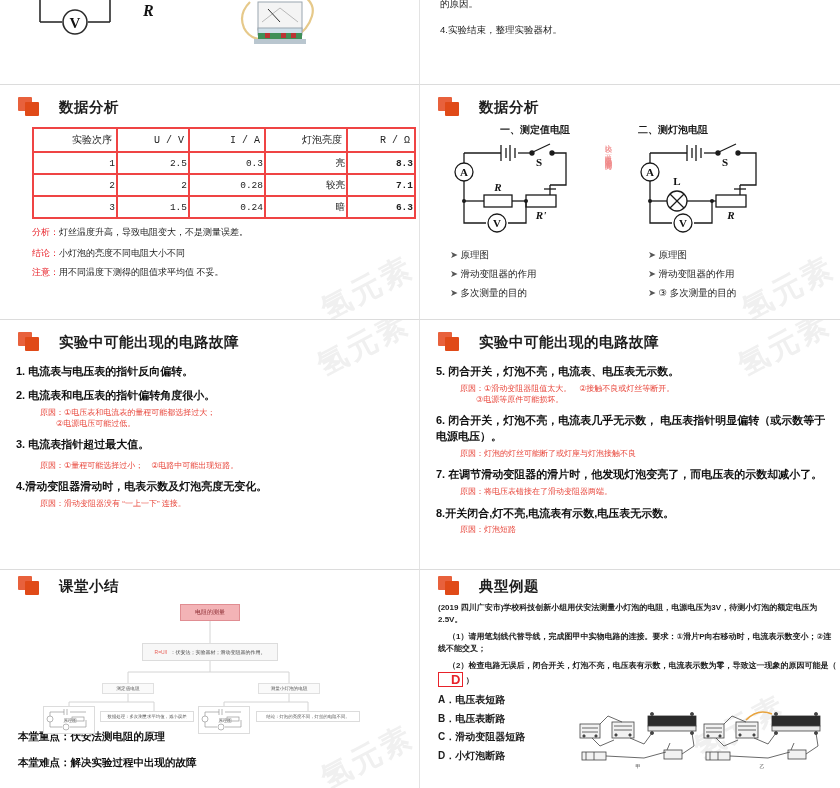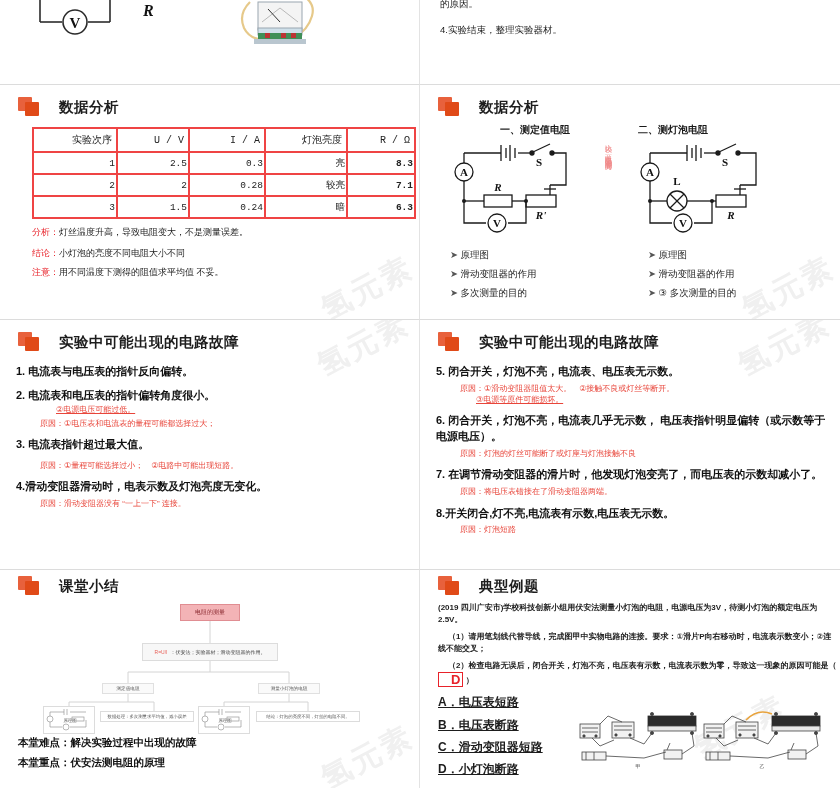--- a/index.html
+++ b/index.html
@@ -35,21 +35,21 @@
   .note .lbl{color:#e8222a;}
   .note.n1{margin-top:9px;}
 
   
   .ptext{font-size:9.5px;line-height:1.65;color:#1d1d1d;}
 
   
   .faults{padding:4px 12px 0 16px;}
   .faults .q{font-size:11px;font-weight:bold;color:#111;margin-top:8px;line-height:1.45;}
   .faults .a{font-size:8px;color:#e8453a;margin:3px 0 0 24px;line-height:1.4;}
-  .faults .a.ind{margin-left:40px;margin-top:0;text-decoration:underline;}
+  .faults .a.ind{margin-left:40px;margin-top:0;}
 
   
   .map{position:relative;height:126px;margin-top:2px;}
   .mnode{position:absolute;box-sizing:border-box;display:flex;align-items:center;justify-content:center;text-align:center;}
   .mroot{background:#f3b3b6;border:1px solid #e08d92;color:#8d2d33;font-size:6px;width:60px;height:17px;left:180px;top:6px;}
   .mlvl2{background:#f7f7f7;border:1px solid #dcdcdc;color:#444;font-size:5px;width:136px;height:18px;left:142px;top:45px;gap:3px;}
   .mlvl2 .frac{color:#e8625a;font-size:5px;}
   .mlvl3{background:#fafafa;border:1px solid #e0e0e0;color:#555;font-size:4.6px;height:11px;}
   .m3a{width:52px;left:102px;top:85px;}
   .m3b{width:62px;left:258px;top:85px;}
@@ -60,21 +60,21 @@
   .mtxt2{width:104px;height:11px;left:256px;top:113px;}
   .map svg{position:absolute;left:0;top:0;}
   .keypt{font-size:10.5px;font-weight:bold;margin:6px 0 0 18px;color:#111;}
 
   
   .ex{padding:6px 2px 0 18px;}
   .ex p{margin:0 0 4px 0;font-size:8px;line-height:1.55;color:#1d1d1d;font-weight:bold;}
   .ex p.ind{text-indent:10px;}
   .ex .ansbox{display:inline-block;color:#e8222a;font-size:13px;font-weight:bold;border:1px solid #e8222a;line-height:1;padding:0 2px;vertical-align:-1px;}
   .opts{margin-top:4px;}
-  .opts div{font-size:12px;line-height:1.85;color:#1d1d1d;font-weight:bold;text-decoration:underline;}
+  .opts div{font-size:10px;line-height:1.85;color:#1d1d1d;font-weight:bold;}
   .exfigs{position:absolute;right:16px;bottom:18px;}
 </style>
 </head>
 <body>
 
 <div class="grid">
 
   <div class="panel">
     <svg width="420" height="84" viewBox="0 0 420 84">
       <g stroke="#2b2b2b" stroke-width="1.6" fill="none">
@@ -276,22 +276,22 @@
       <span class="sqicon">
           <i class="back"></i>
           <i class="front"></i>
         </span>
       <h2>实验中可能出现的电路故障</h2>
     </div>
     <div class="faults">
       <div class="q">1. 电流表与电压表的指针反向偏转。</div>
 
       <div class="q">2. 电流表和电压表的指针偏转角度很小。</div>
+      <div class="a">原因：①电压表和电流表的量程可能都选择过大；</div>
       <div class="a ind">②电源电压可能过低。</div>
-      <div class="a">原因：①电压表和电流表的量程可能都选择过大；</div>
 
       <div class="q">3. 电流表指针超过最大值。</div>
       <div class="a" style="margin-top:7px;">原因：①量程可能选择过小；　②电路中可能出现短路。</div>
 
       <div class="q">4.滑动变阻器滑动时，电表示数及灯泡亮度无变化。</div>
       <div class="a">原因：滑动变阻器没有 “一上一下” 连接。</div>
     </div>
   </div>
 
   <div class="panel last-col">
@@ -364,25 +364,25 @@
             <circle cx="6" cy="12" r="3"></circle>
               <circle cx="22" cy="20" r="3"></circle>
             <rect x="28" y="10" width="12" height="4"></rect>
           </g>
         </svg>
         <span style="margin-left:2px;">原理图</span>
       </div>
       <div class="mnode mleaf mtxt2">结论：灯泡的亮度不同，灯丝的电阻不同。</div>
     </div>
 
+    <div class="keypt">
+      <span>本堂重点：</span><span>伏安法测电阻的原理</span>
+    </div>
     <div class="keypt" style="margin-top:12px;">
       <span>本堂难点：</span><span>解决实验过程中出现的故障</span>
-    </div>
-    <div class="keypt">
-      <span>本堂重点：</span><span>伏安法测电阻的原理</span>
     </div>
   </div>
 
   <div class="panel last-col last-row">
     <div class="wm b" style="bottom:40px;right:50px;">氢元素</div>
     <div class="head" style="padding-top:6px;">
       <span class="sqicon">
           <i class="back"></i>
           <i class="front"></i>
         </span>

